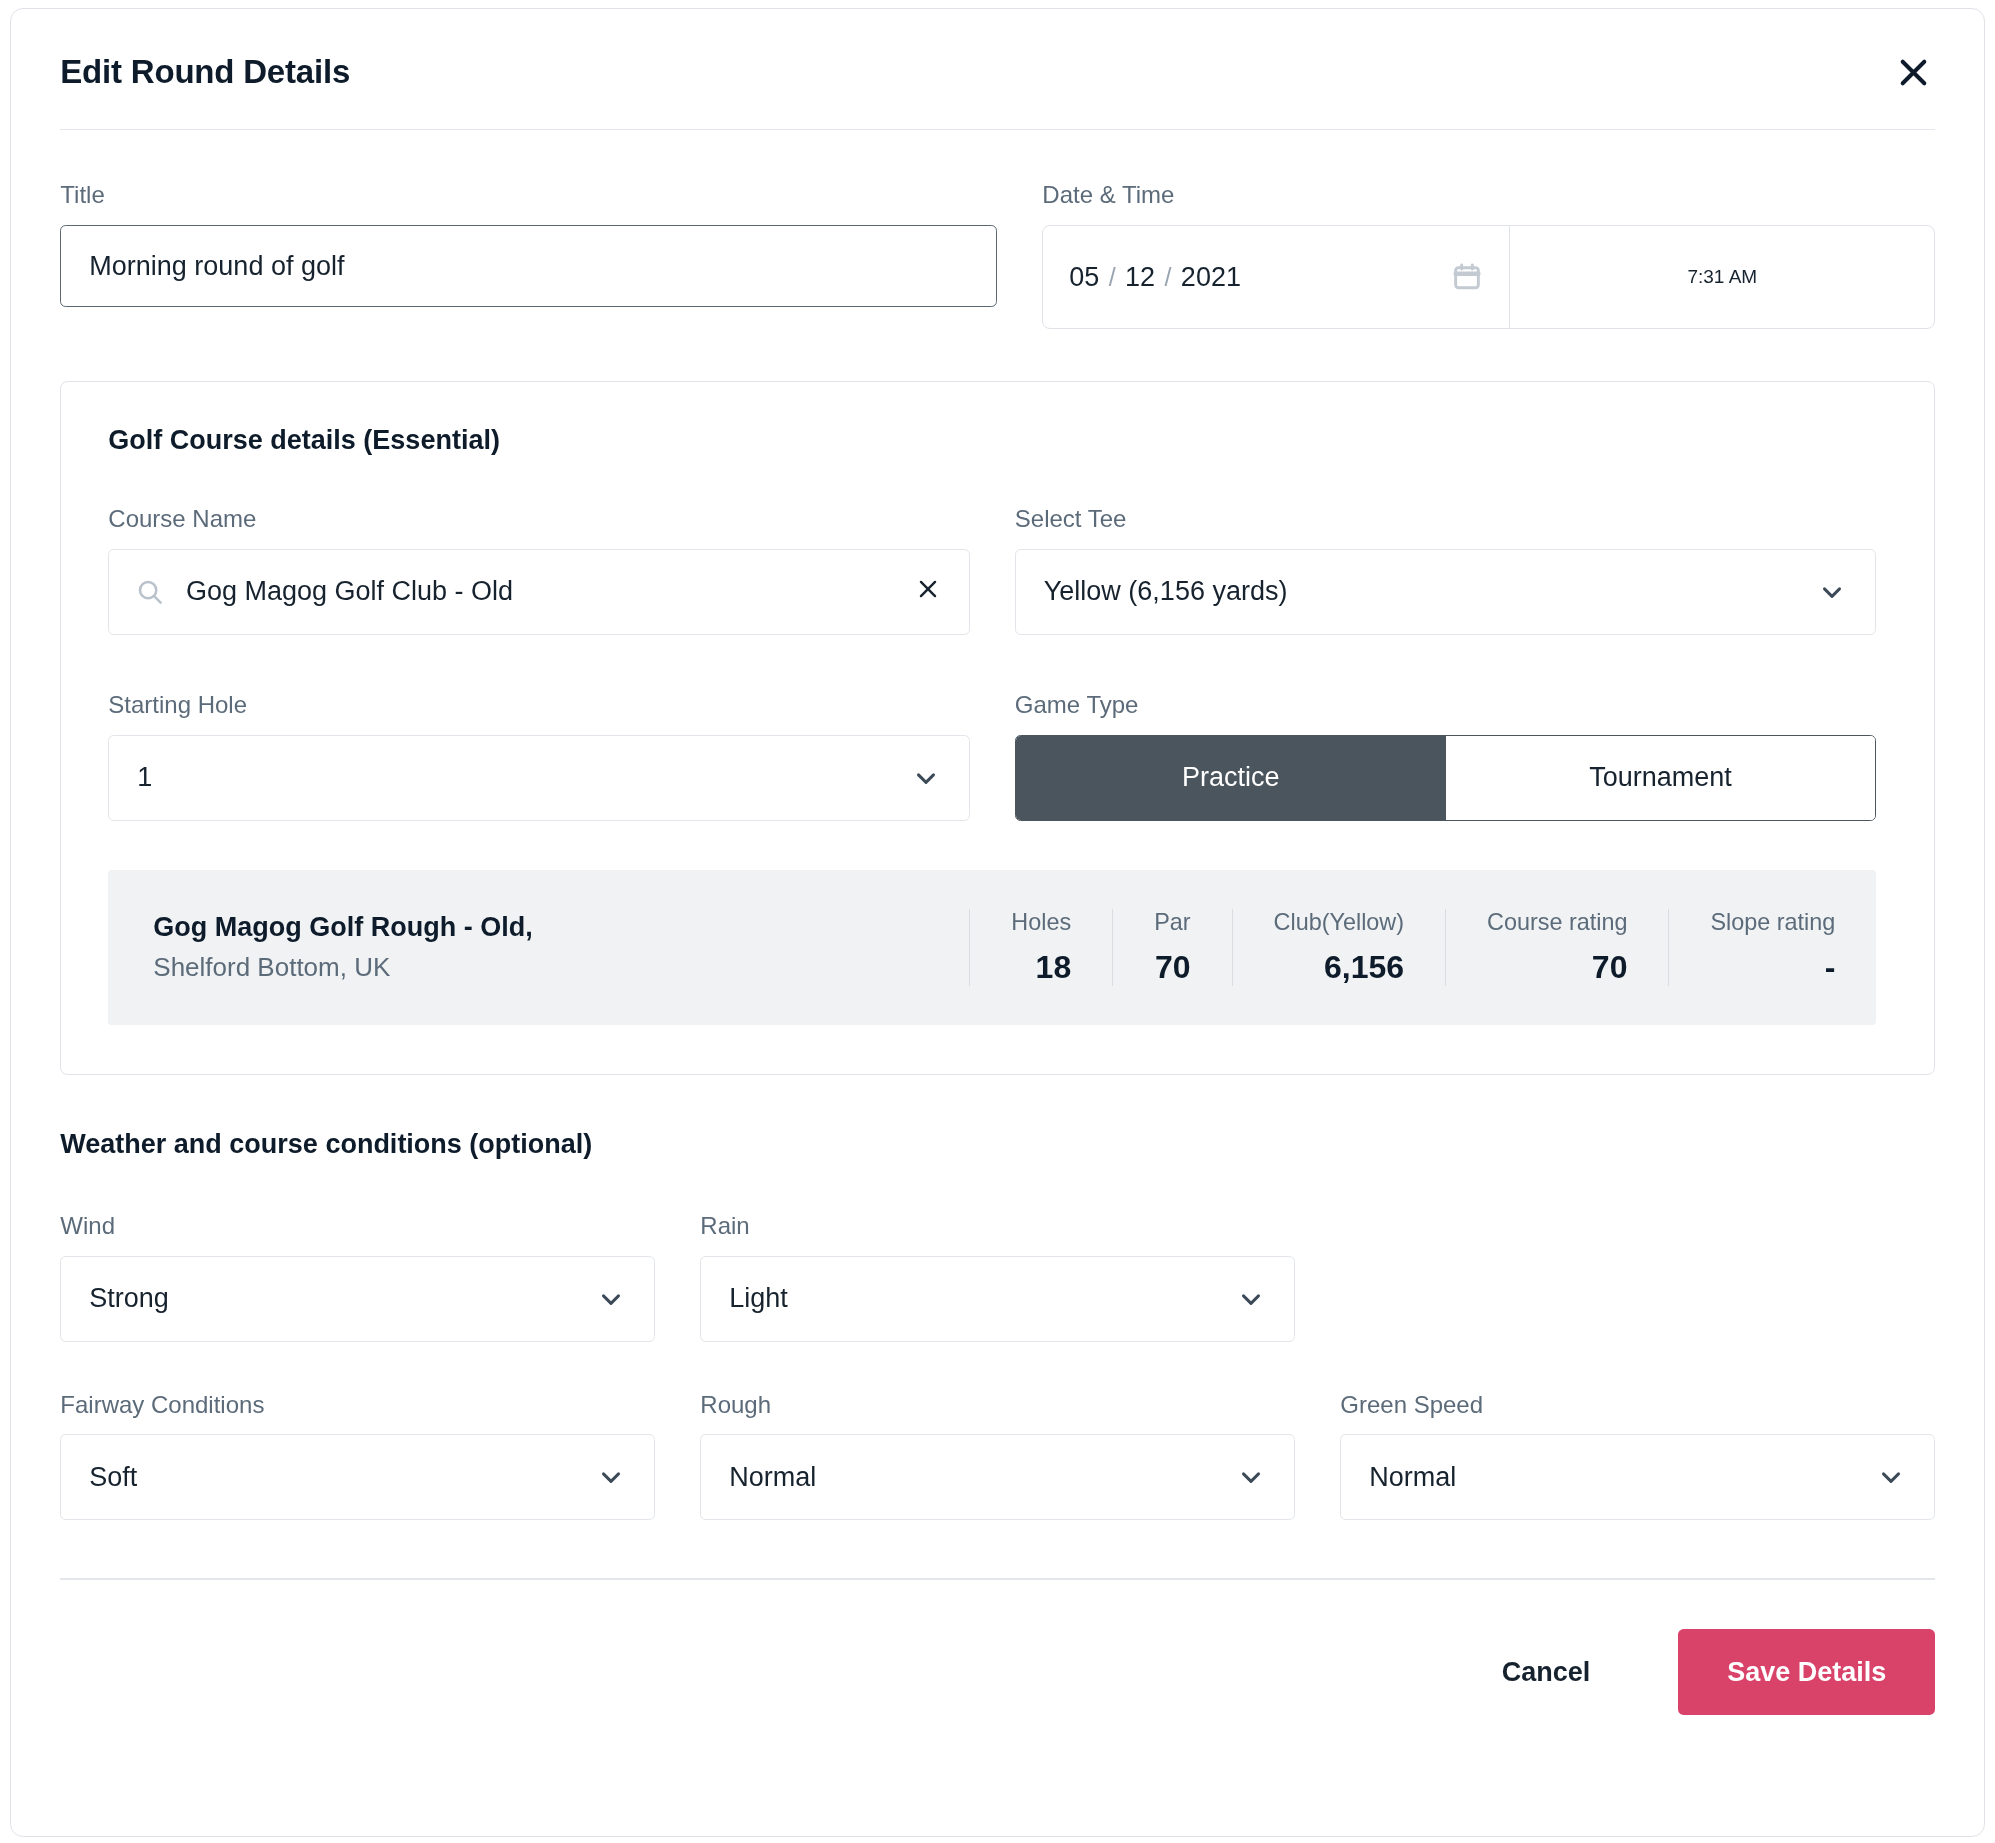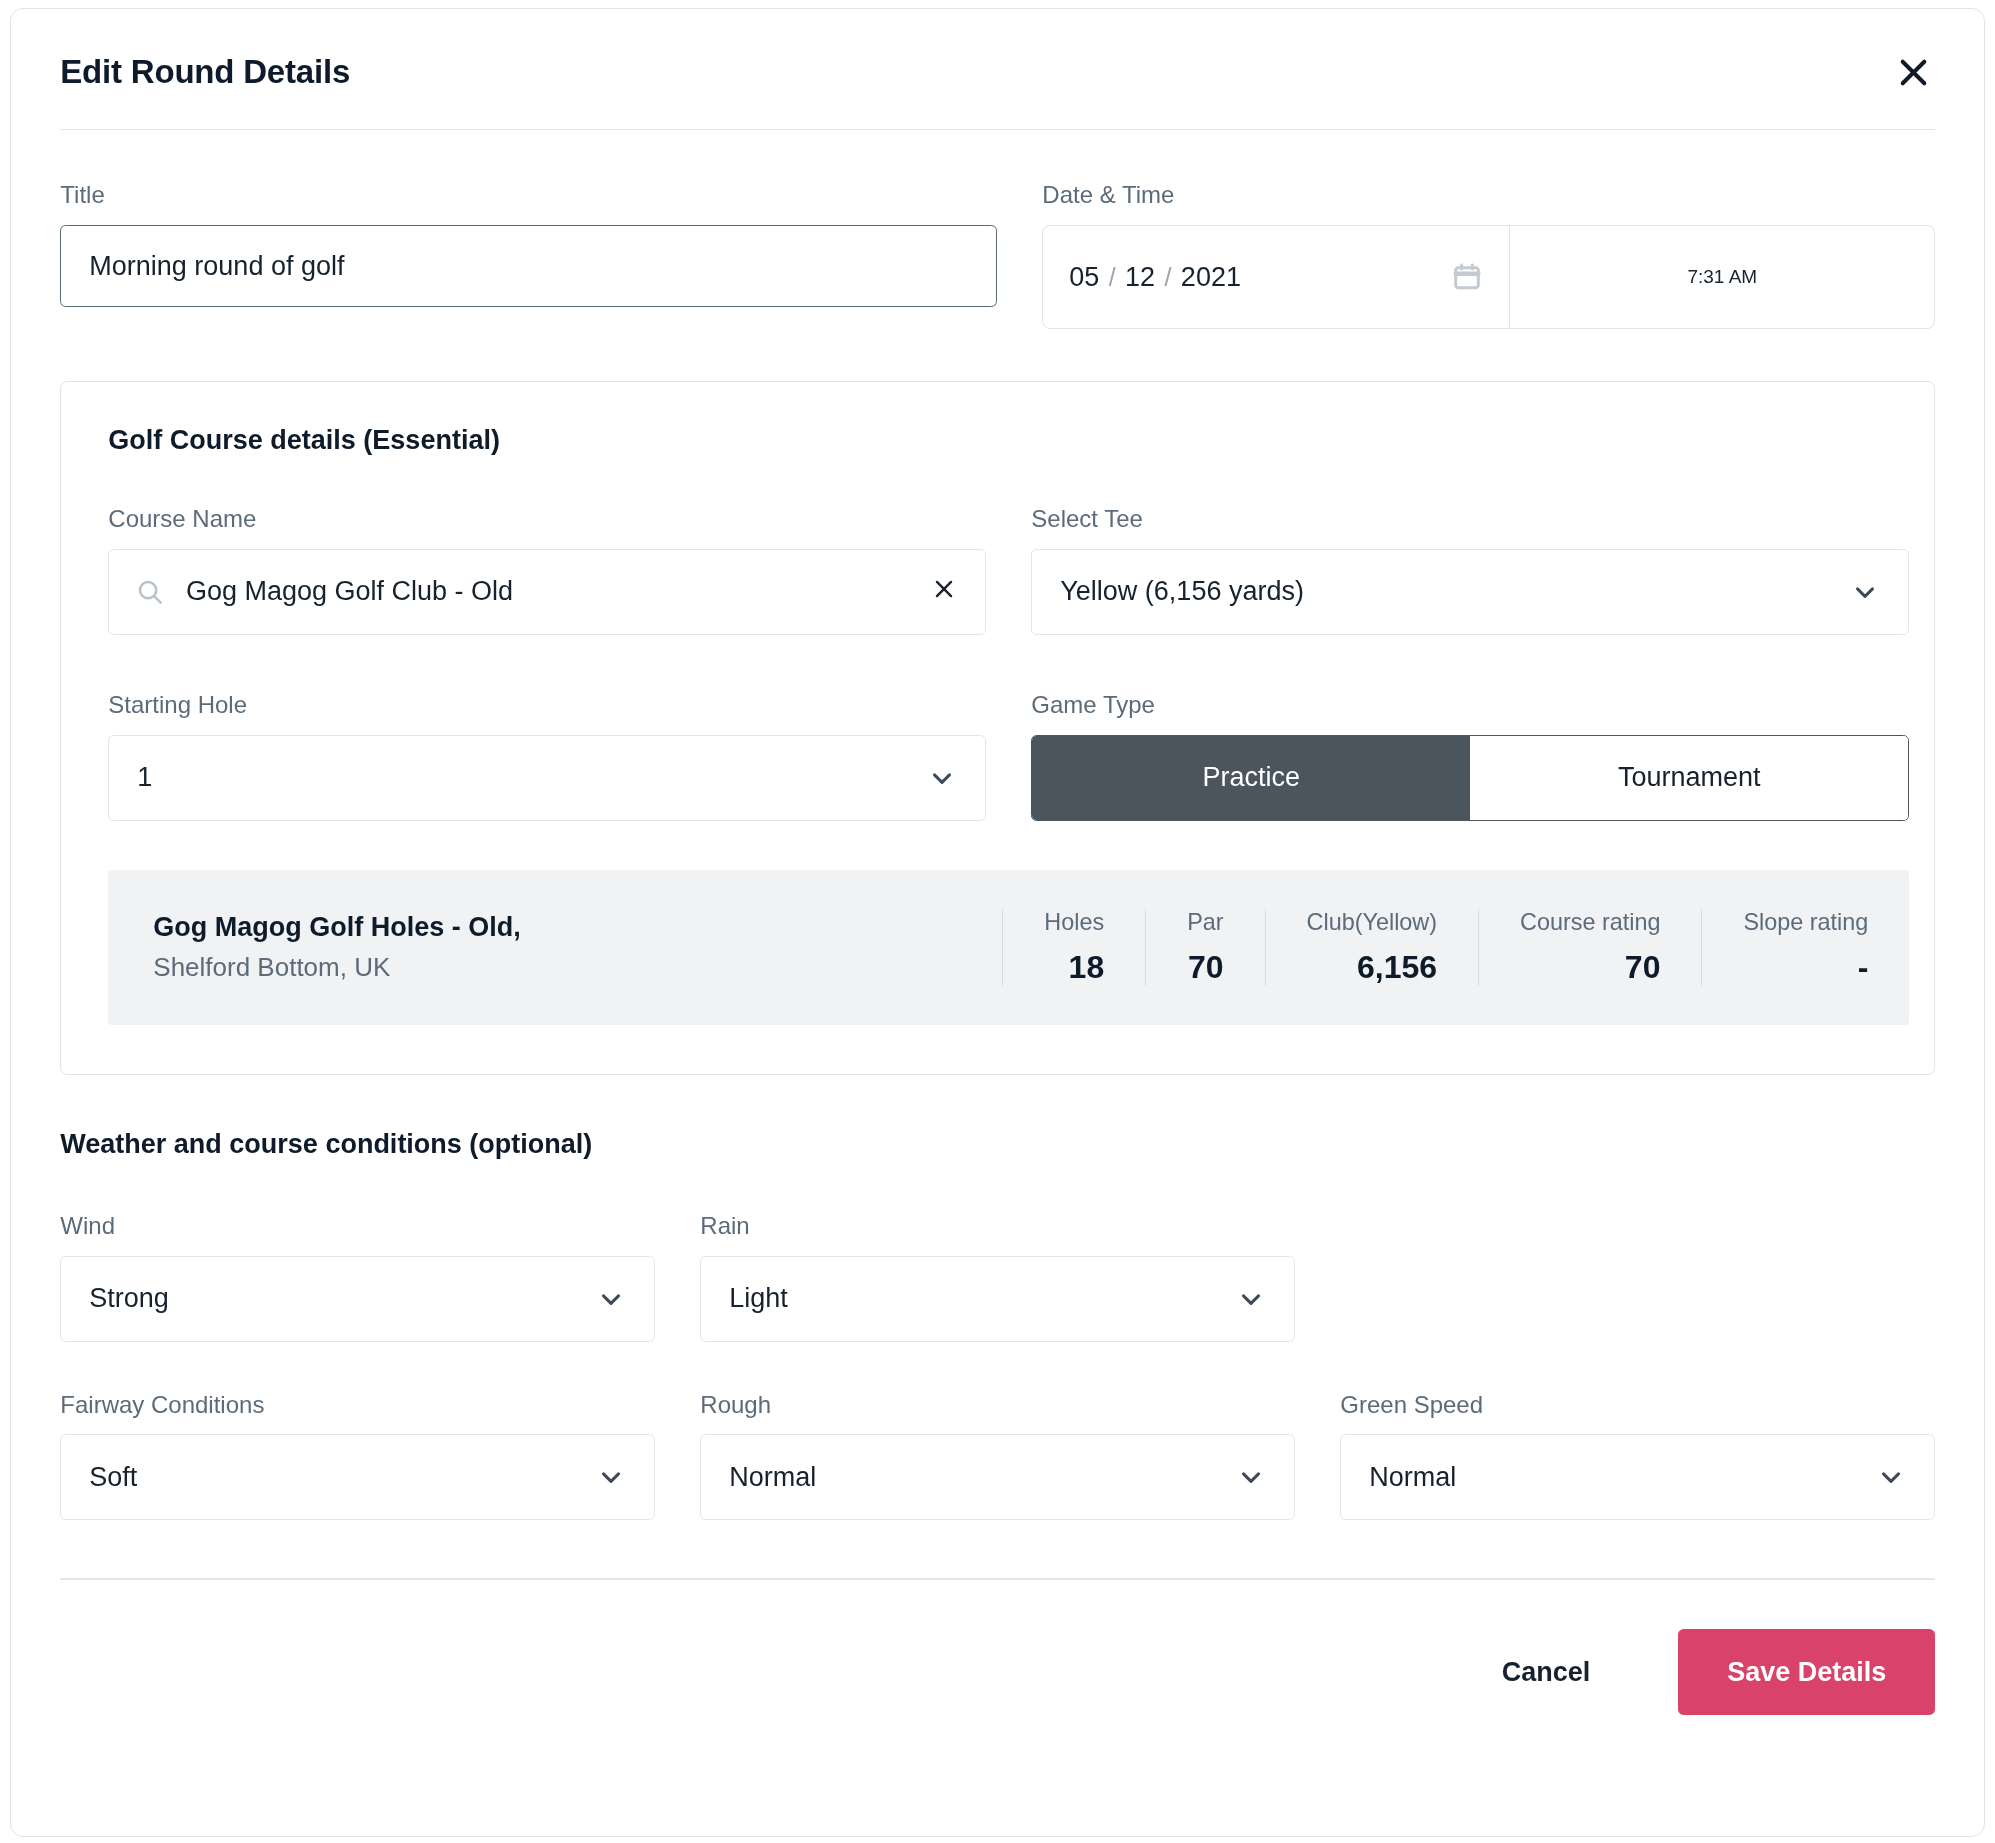--- a/index.html
+++ b/index.html
@@ -134,21 +134,21 @@
     justify-content: center;
     font-size: 19px;
     color: #16222e;
   }
 
   
   .course-card {
     margin-top: 52px;
     border: 1.9px solid #dfe3e8;
     border-radius: 7.5px;
-    padding: 43px 25px 49px 47px;
+    padding: 43px 58px 49px 47px;
   }
   .card-heading {
     font-size: 27px;
     font-weight: bold;
     color: #0d1b2a;
     margin-bottom: 49px;
   }
   .grid-2 {
     display: flex;
     gap: 45px;
@@ -442,21 +442,21 @@
           <span class="field-label">Game Type</span>
           <div class="toggle-group">
             <div class="toggle-opt active">Practice</div>
             <div class="toggle-opt">Tournament</div>
           </div>
         </div>
       </div>
 
       <div class="summary">
         <div class="summary-name">
-          <div class="summary-name-main">Gog Magog Golf Holes - Old,</div>
+          <div class="summary-name-main">Gog Magog Golf Rough - Old,</div>
           <div class="summary-name-sub">Shelford Bottom, UK</div>
         </div>
         <div class="stat">
           <div class="stat-label">Holes</div>
           <div class="stat-value">18</div>
         </div>
         <div class="stat">
           <div class="stat-label">Par</div>
           <div class="stat-value">70</div>
         </div>

